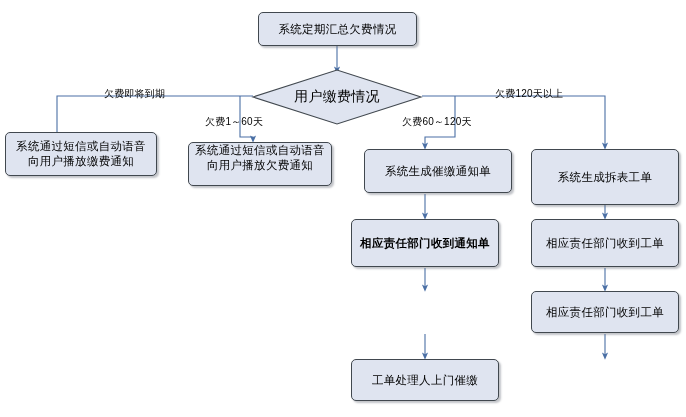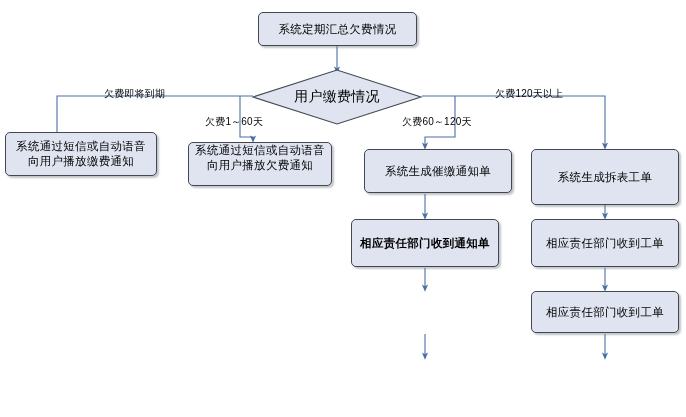--- a/index.html
+++ b/index.html
@@ -113,20 +113,23 @@
   <div class="node" style="left:188px;top:142px;width:144px;height:44px;align-items:flex-end;">
     <span>系统通过短信或自动语音向用户播放欠费通知</span>
   </div>
 
   <div class="node" style="left:364px;top:149px;width:148px;height:44px;">
     <span>系统生成催缴通知单</span>
   </div>
   <div class="node" style="left:351px;top:219px;width:148px;height:48px;font-weight:bold;">
     <span>相应责任部门收到通知单</span>
   </div>
+  <div class="node" style="left:351px;top:359px;width:148px;height:42px;">
+    <span>工单处理人上门催缴</span>
+  </div>
 
   <div class="node" style="left:531px;top:149px;width:148px;height:56px;">
     <span>系统生成拆表工单</span>
   </div>
   <div class="node" style="left:531px;top:219px;width:148px;height:48px;">
     <span>相应责任部门收到工单</span>
   </div>
   <div class="node" style="left:531px;top:291px;width:148px;height:42px;">
     <span>相应责任部门收到工单</span>
   </div>

